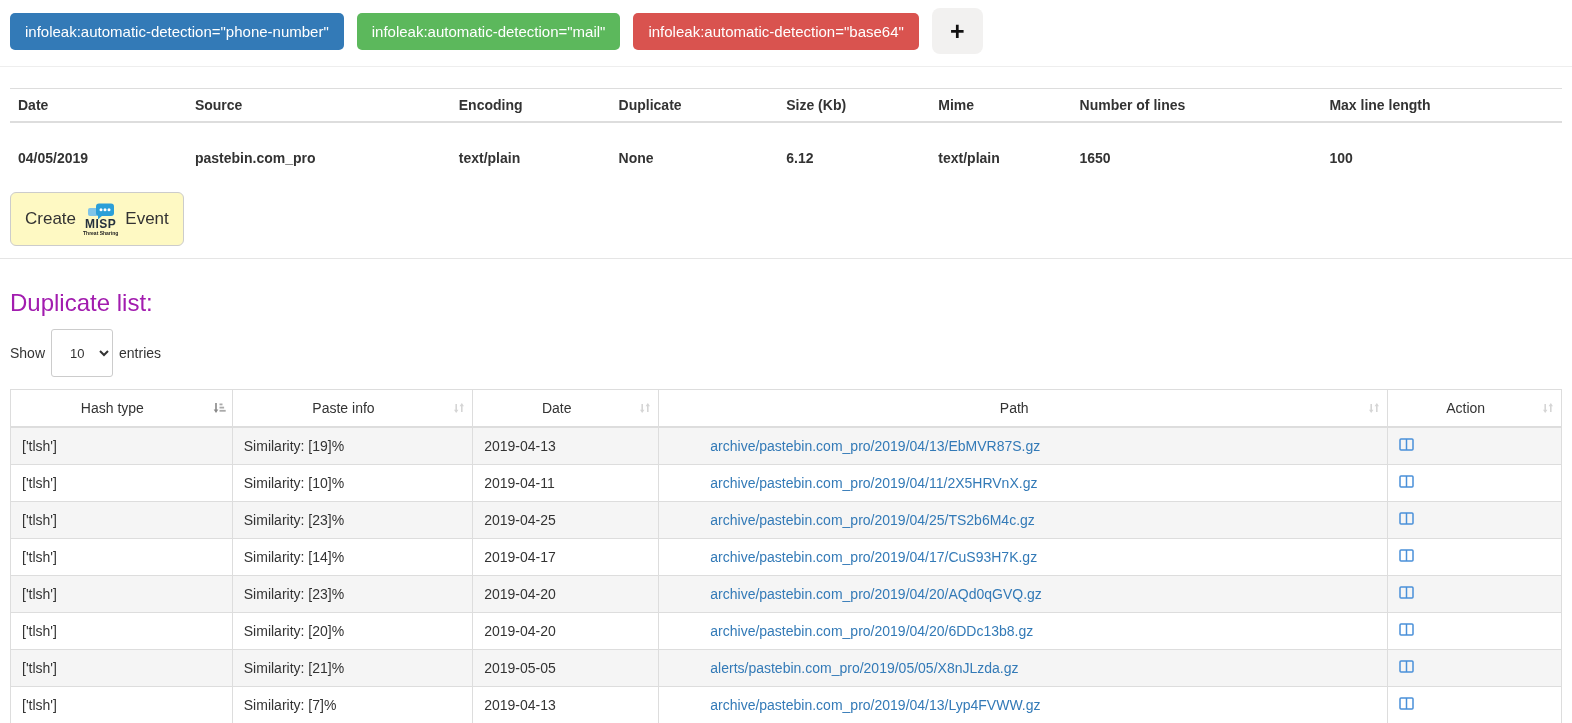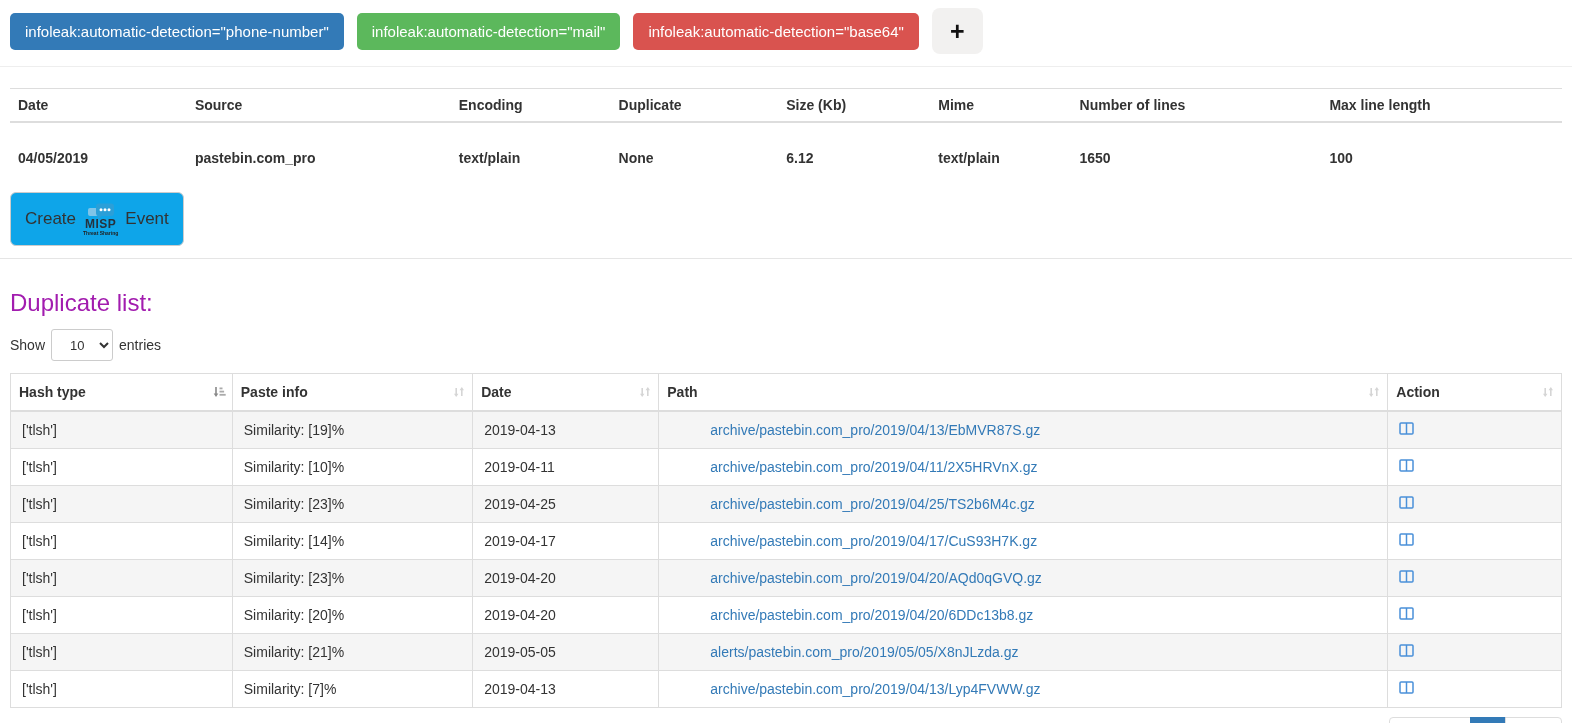--- a/index.html
+++ b/index.html
@@ -29,48 +29,48 @@
   
   .meta-table { width: 100%; border-collapse: collapse; margin-top: 21px; table-layout: fixed; }
   .meta-table th {
     text-align: left; font-weight: bold; font-size: 14px; color: #333;
     padding: 8px; border-top: 1px solid #ddd; border-bottom: 2px solid #ddd;
   }
   .meta-table td { padding: 27px 8px 10px 8px; font-size: 14px; font-weight: bold; }
 
   
   .misp-btn {
-    margin-top: 16px; background: #0ea5e9; border: 1px solid #ccc; border-radius: 6px;
+    margin-top: 16px; background: #fef9c3; border: 1px solid #ccc; border-radius: 6px;
     padding: 6px 14px; font-size: 17px; color: #333; cursor: pointer;
     display: inline-flex; align-items: center; gap: 7px; font-family: inherit;
     height: 54px;
   }
   .misp-logo { display: inline-flex; flex-direction: column; align-items: center; line-height: 1; }
   .misp-word { font-size: 12px; font-weight: bold; color: #26323e; letter-spacing: 0.5px; margin-top: -2px; }
   .misp-sub { font-size: 5px; font-weight: bold; color: #222; margin-top: 1px; }
   .section-divider { border: none; border-top: 1px solid #e5e5e5; margin: 12px -10px 0 -10px; }
 
   
   .dup-title { font-size: 24px; font-weight: 400; color: #a21caf; margin: 30px 0 12px 0; }
   .dt-controls { display: flex; justify-content: space-between; align-items: center; margin-bottom: 12px; }
   .dt-length, .dt-search { display: flex; align-items: center; gap: 6px; font-size: 14px; }
   .dt-length select {
-    width: 62px; height: 32px; border: 1px solid #ccc; border-radius: 3px;
+    width: 62px; height: 48px; border: 1px solid #ccc; border-radius: 3px;
     font-size: 13px; color: #333; padding: 2px 4px 2px 14px; background: #fff;
     font-family: inherit;
   }
   .dt-search input {
     width: 177px; height: 30px; border: 1px solid #ccc; border-radius: 4px;
     padding: 4px 8px; font-size: 14px; font-family: inherit;
   }
 
   
   .dup-table { width: 100%; border-collapse: collapse; border: 1px solid #ddd; table-layout: fixed; }
   .dup-table th {
-    text-align: left; font-weight: bold; font-size: 14px; color: #333;
+    text-align: center; font-weight: normal; font-size: 14px; color: #333;
     padding: 10px 26px 10px 8px; border: 1px solid #ddd; border-bottom-width: 2px;
     position: relative; cursor: pointer; background: #fff;
   }
   .sort-icon { position: absolute; right: 6px; top: 50%; transform: translateY(-50%); }
   .dup-table td {
     padding: 10px 11px; font-size: 14px; border: 1px solid #ddd;
     overflow: hidden; white-space: nowrap; text-overflow: ellipsis;
   }
   .dup-table tbody tr:nth-child(odd) { background: #f5f5f5; }
   .dup-table tbody tr:nth-child(even) { background: #fff; }

